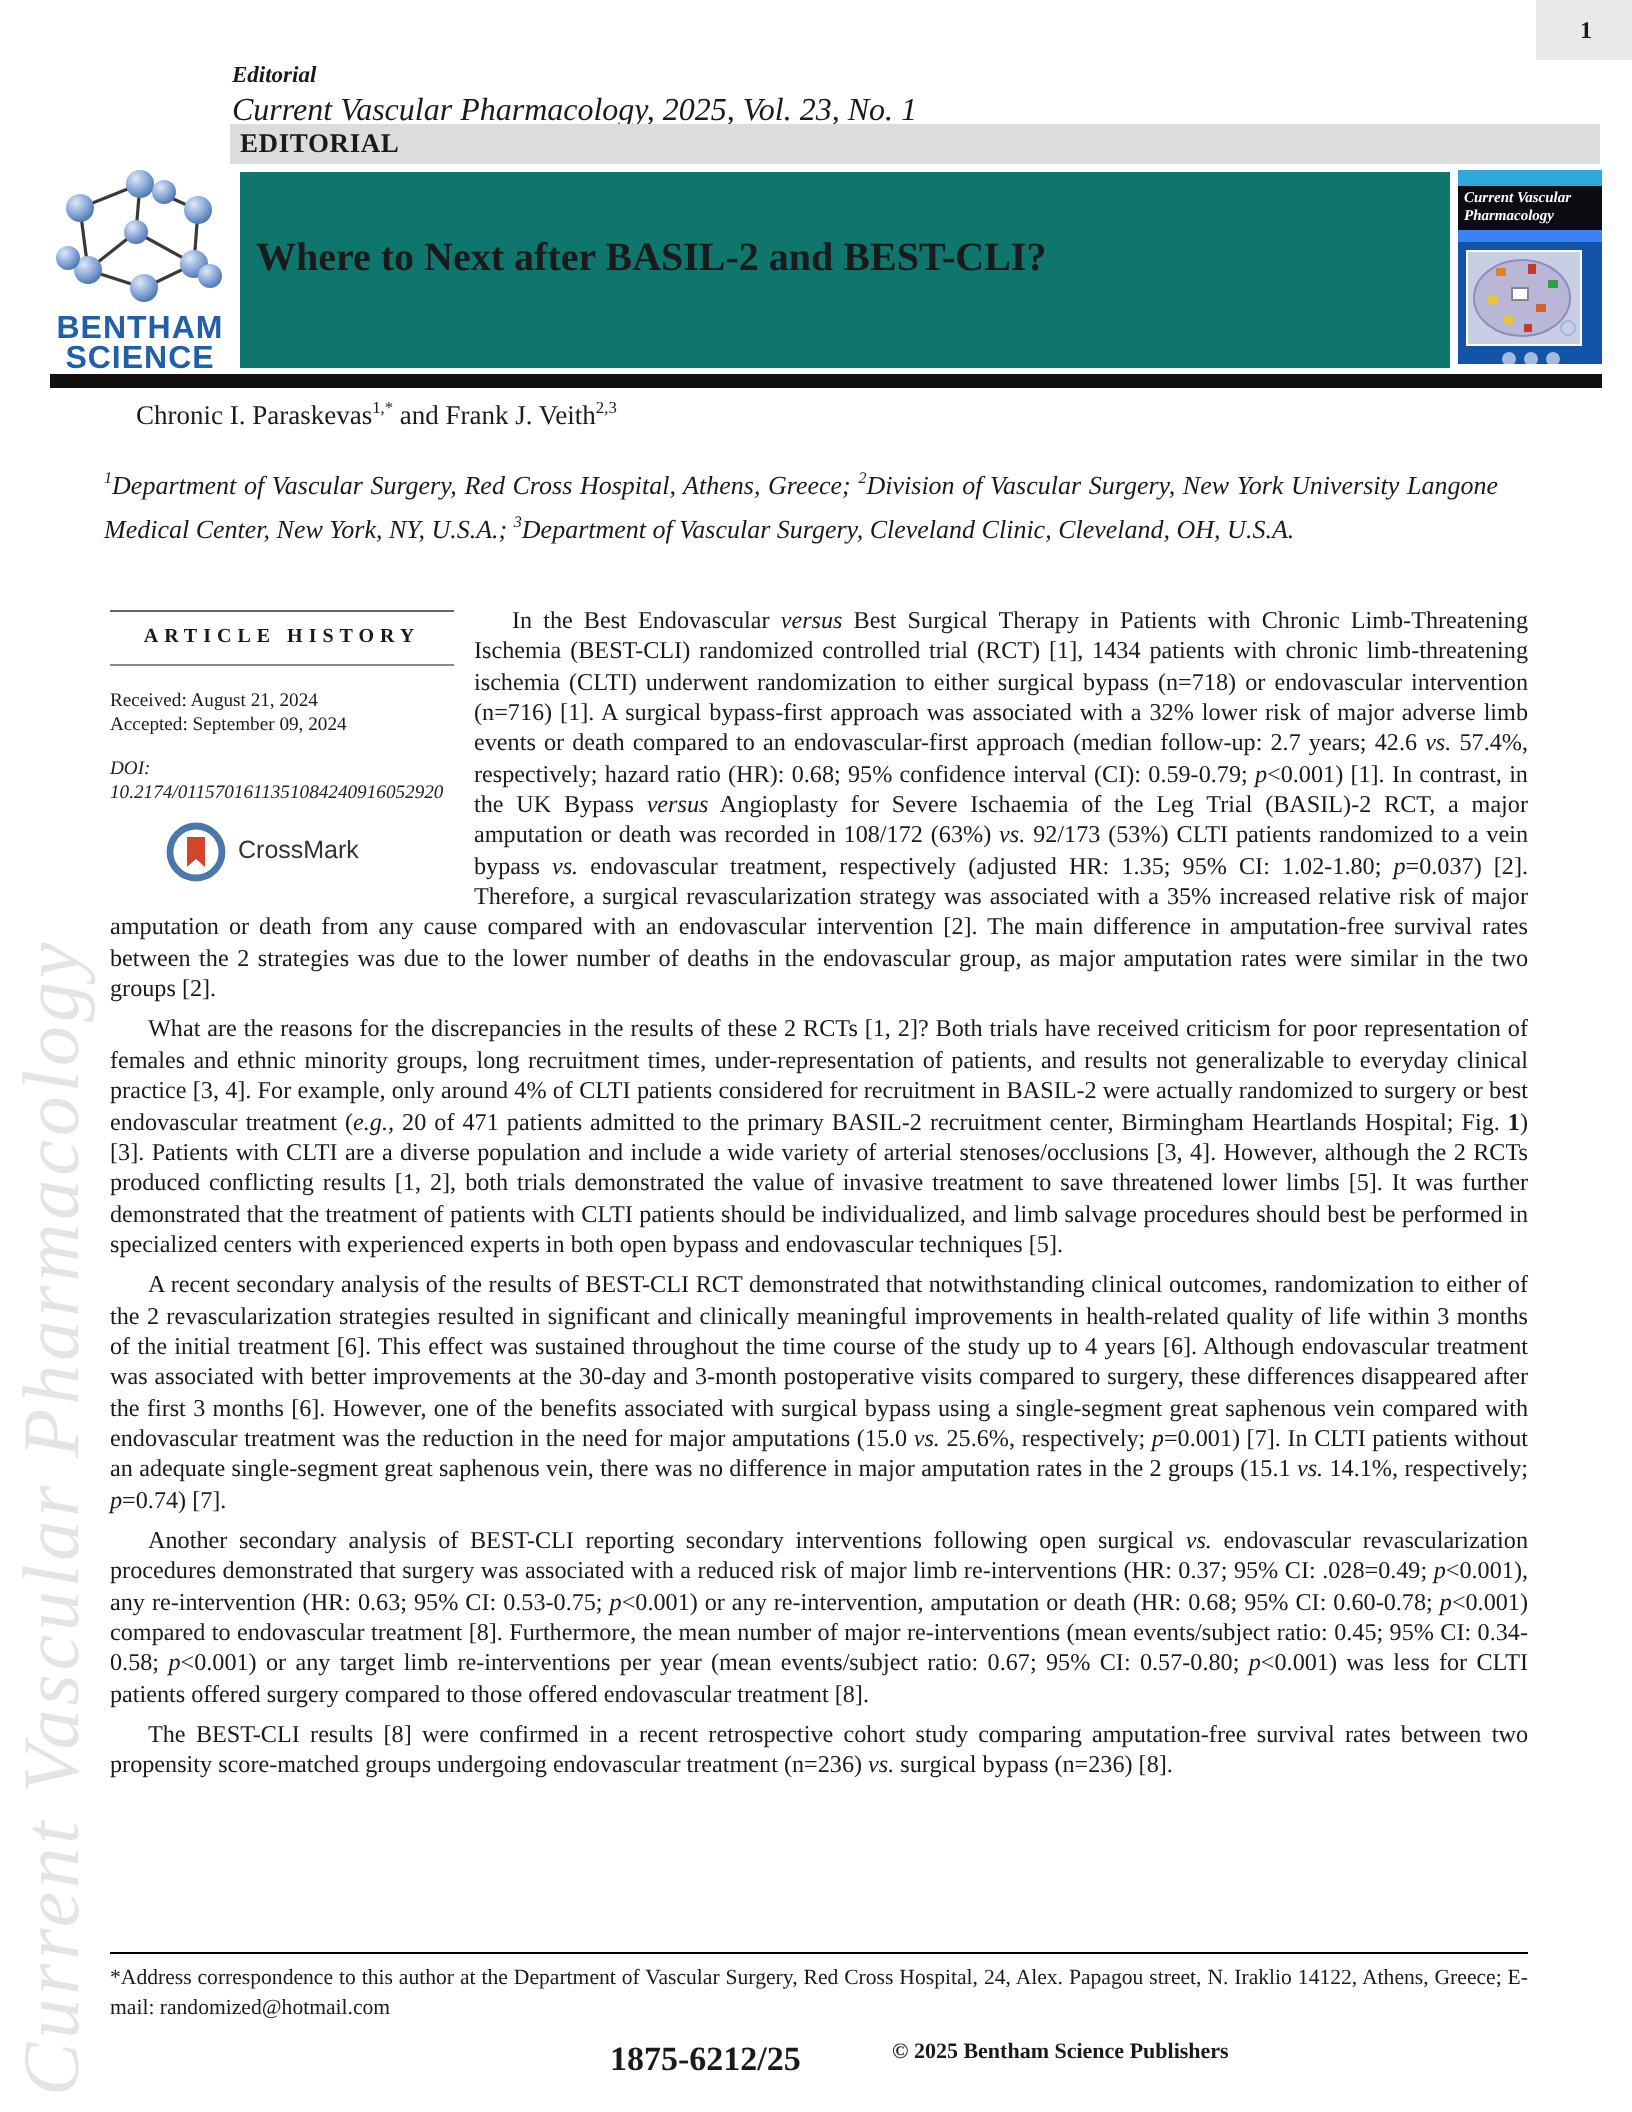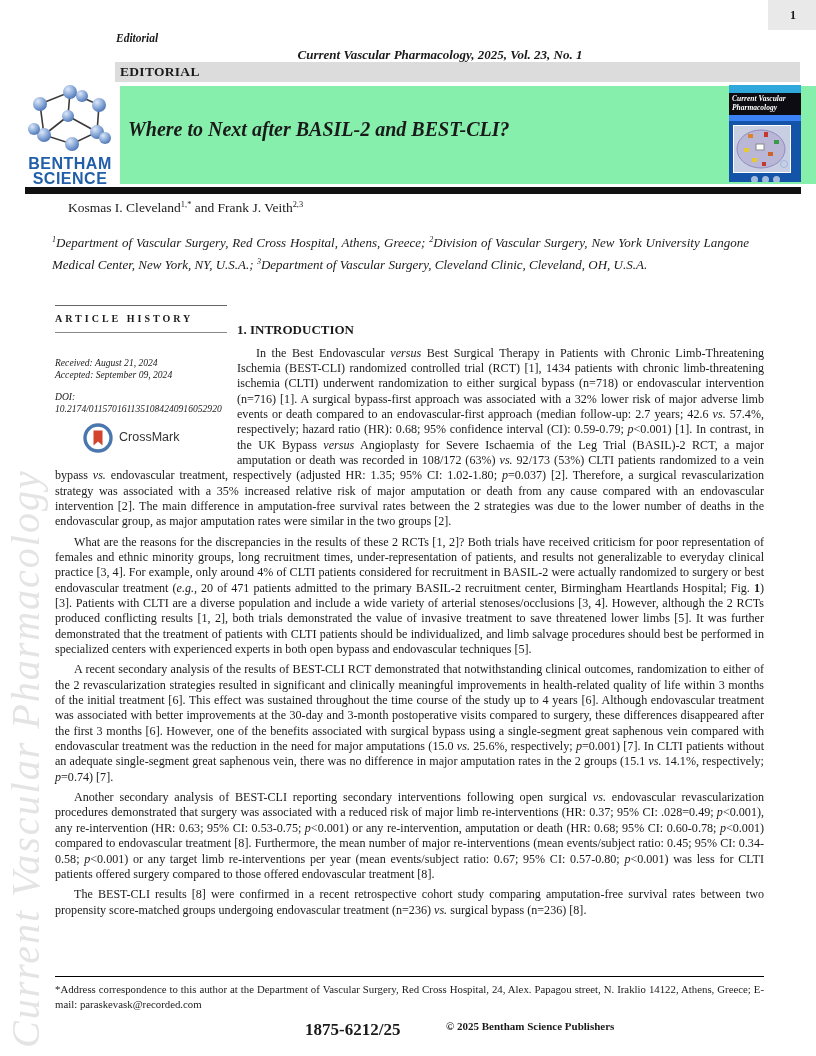--- a/index.html
+++ b/index.html
@@ -23,36 +23,35 @@
 
   
   .pagenum-block {
     position:absolute; right:0; top:0; width:48px; height:30px;
     background:#e9e9e9; font-size:12px; font-weight:bold;
     padding:8px 0 0 22px;
   }
 
   
   .running-head { position:absolute; left:116px; top:32px; font-size:11.5px; font-weight:bold; font-style:italic; }
-  .journal-line { position:absolute; left:116px; top:47px; width:648px; text-align:center; font-size:13px; font-weight:bold; font-style:italic; }
+  .journal-line { position:absolute; left:116px; top:47px; width:648px; font-size:16px; font-weight:normal; font-style:italic; }
   .editorial-bar {
     position:absolute; left:115px; top:62px; width:685px; height:20px;
     background:#dcdcdc; font-size:13.5px; font-weight:bold; padding:2px 0 0 5px;
     letter-spacing:0.3px;
   }
 
   
   .logo-wrap { position:absolute; left:24px; top:84px; width:92px; height:102px; text-align:center; }
   .logo-text { font-family:"Liberation Sans", sans-serif; font-weight:bold; color:#2160a8; font-size:16px; line-height:0.95; letter-spacing:0.5px; }
 
   
   .title-box {
-    position:absolute; left:120px; top:86px; width:697px; height:98px;
-    background:#86efac;
-    font-style:italic;
+    position:absolute; left:120px; top:86px; width:605px; height:98px;
+    background:#0f766e;
   }
   .article-title { position:absolute; left:8px; top:32px; font-size:20px; font-weight:bold; }
 
   
   .cover {
     position:absolute; left:729px; top:85px; width:72px; height:97px;
     background:#1454a8; overflow:hidden;
   }
   .cover-top { height:8px; background:#2fa9dc; }
   .cover-band { background:#0c0c12; color:#ffffff; font-style:italic; font-weight:bold; font-size:7.5px; line-height:1.15; padding:2px 3px 3px 3px; border-bottom:6px solid #3b82f6; }
@@ -64,22 +63,22 @@
   .black-rule { position:absolute; left:25px; top:187px; width:776px; height:7px; background:#111111; }
 
   
   .authors { position:absolute; left:68px; top:200px; font-size:13.5px; }
   .affiliations { position:absolute; left:52px; top:232px; width:697px; font-size:13px; font-style:italic; line-height:1.72; text-align:justify; }
 
   
   .main { position:absolute; left:55px; top:303px; width:709px; font-size:12.1px; line-height:1.27; text-align:justify; }
   .history-box { float:left; width:182px; padding-right:10px; margin-top:2px; }
   .history-inner { border-top:1.5px solid #666; }
-  .history-heading { font-weight:bold; font-size:10px; letter-spacing:3px; padding:7px 0 6px 0; border-bottom:1px solid #888; font-family:"Liberation Serif", serif; }
-  .history-dates { font-size:9.6px; line-height:1.3; margin-top:24px;font-style:italic; }
+  .history-heading { text-align:center; font-weight:bold; font-size:10px; letter-spacing:3px; padding:7px 0 6px 0; border-bottom:1px solid #888; font-family:"Liberation Serif", serif; }
+  .history-dates { font-size:9.6px; line-height:1.3; margin-top:12px; }
   .history-doi { font-size:9.6px; font-style:italic; line-height:1.25; margin-top:9px; word-break:break-all; color:#222; }
   .crossmark { display:flex; align-items:center; gap:6px; margin:8px 0 4px 28px; cursor:pointer; }
   .crossmark-label { font-size:12.5px; color:#333; font-family:"Liberation Sans", sans-serif; }
   .intro-heading { font-size:13px; font-weight:bold; margin:19px 0 7px 0; }
   .main p { text-indent:19px; margin-bottom:5px; }
 
   
   .footnote-block { position:absolute; left:55px; top:976px; width:709px; border-top:1.5px solid #000; padding-top:5px; font-size:10.8px; line-height:1.35; text-align:justify; }
   .email { color:#1a1a1a; }
   .footer-issn { position:absolute; left:305px; top:1020px; font-size:17px; font-weight:bold; }
@@ -157,21 +156,21 @@
     </div>
     <div class="cover-foot">
         <span></span>
         <span></span>
         <span></span>
       </div>
   </div>
 
   <div class="black-rule"></div>
 
-  <div class="authors"><span>Kosmas I. Cleveland</span><sup>1,*</sup><span> and Frank J. Veith</span><sup>2,3</sup></div>
+  <div class="authors"><span>Chronic I. Paraskevas</span><sup>1,*</sup><span> and Frank J. Veith</span><sup>2,3</sup></div>
   <div class="affiliations"><sup>1</sup><span>Department of Vascular Surgery, Red Cross Hospital, Athens, Greece; </span><sup>2</sup><span>Division of Vascular Surgery, New York University Langone Medical Center, New York, NY, U.S.A.; </span><sup>3</sup><span>Department of Vascular Surgery, Cleveland Clinic, Cleveland, OH, U.S.A.</span></div>
 
   <div class="main">
 
     <div class="history-box">
       <div class="history-inner">
         <div class="history-heading">ARTICLE HISTORY</div>
         <div class="history-dates">
           <div>Received: August 21, 2024</div>
           <div>Accepted: September 09, 2024</div>
@@ -183,27 +182,26 @@
         <div class="crossmark">
           <svg width="30" height="30" viewBox="0 0 30 30">
             <circle cx="15" cy="15" r="13" fill="#ffffff" stroke="#4a77ad" stroke-width="3.4"></circle>
             <path d="M10.5 7.5 h9 v15 l-4.5,-4 -4.5,4 z" fill="#d2452c"></path>
           </svg>
           <span class="crossmark-label">CrossMark</span>
         </div>
       </div>
     </div>
 
-    <div class="intro-heading">1. INTRODUCTION</div>
 
     <p><span>In the Best Endovascular </span><span class="it">versus</span><span> Best Surgical Therapy in Patients with Chronic Limb-Threatening Ischemia (BEST-CLI) randomized controlled trial (RCT) [1], 1434 patients with chronic limb-threatening ischemia (CLTI) underwent randomization to either surgical bypass (n=718) or endovascular intervention (n=716) [1]. A surgical bypass-first approach was associated with a 32% lower risk of major adverse limb events or death compared to an endovascular-first approach (median follow-up: 2.7 years; 42.6 </span><span class="it">vs.</span><span> 57.4%, respectively; hazard ratio (HR): 0.68; 95% confidence interval (CI): 0.59-0.79; </span><span class="it">p</span><span>&lt;0.001) [1]. In contrast, in the UK Bypass </span><span class="it">versus</span><span> Angioplasty for Severe Ischaemia of the Leg Trial (BASIL)-2 RCT, a major amputation or death was recorded in 108/172 (63%) </span><span class="it">vs.</span><span> 92/173 (53%) CLTI patients randomized to a vein bypass </span><span class="it">vs.</span><span> endovascular treatment, respectively (adjusted HR: 1.35; 95% CI: 1.02-1.80; </span><span class="it">p</span><span>=0.037) [2]. Therefore, a surgical revascularization strategy was associated with a 35% increased relative risk of major amputation or death from any cause compared with an endovascular intervention [2]. The main difference in amputation-free survival rates between the 2 strategies was due to the lower number of deaths in the endovascular group, as major amputation rates were similar in the two groups [2].</span></p>
     <p><span>What are the reasons for the discrepancies in the results of these 2 RCTs [1, 2]? Both trials have received criticism for poor representation of females and ethnic minority groups, long recruitment times, under-representation of patients, and results not generalizable to everyday clinical practice [3, 4]. For example, only around 4% of CLTI patients considered for recruitment in BASIL-2 were actually randomized to surgery or best endovascular treatment (</span><span class="it">e.g.,</span><span> 20 of 471 patients admitted to the primary BASIL-2 recruitment center, Birmingham Heartlands Hospital; Fig. </span><span class="bd">1</span><span>) [3].  Patients with CLTI are a diverse population and include a wide variety of arterial stenoses/occlusions [3, 4]. However, although the 2 RCTs produced conflicting results [1, 2], both trials demonstrated the value of invasive treatment to save threatened lower limbs [5]. It was further demonstrated that the treatment of patients with CLTI patients should be individualized, and limb salvage procedures should best be performed in specialized centers with experienced experts in both open bypass and endovascular techniques [5].</span></p>
     <p><span>A recent secondary analysis of the results of BEST-CLI RCT demonstrated that notwithstanding clinical outcomes, randomization to either of the 2 revascularization strategies resulted in significant and clinically meaningful improvements in health-related quality of life within 3 months of the initial treatment [6]. This effect was sustained throughout the time course of the study up to 4 years [6]. Although endovascular treatment was associated with better improvements at the 30-day and 3-month postoperative visits compared to surgery, these differences disappeared after the first 3 months [6]. However, one of the benefits associated with surgical bypass using a single-segment great saphenous vein compared with endovascular treatment was the reduction in the need for major amputations (15.0 </span><span class="it">vs.</span><span> 25.6%, respectively; </span><span class="it">p</span><span>=0.001) [7]. In CLTI patients without an adequate single-segment great saphenous vein, there was no difference in major amputation rates in the 2 groups (15.1 </span><span class="it">vs.</span><span> 14.1%, respectively; </span><span class="it">p</span><span>=0.74) [7].</span></p>
     <p><span>Another secondary analysis of BEST-CLI reporting secondary interventions following open surgical </span><span class="it">vs.</span><span> endovascular revascularization procedures demonstrated that surgery was associated with a reduced risk of major limb re-interventions (HR: 0.37; 95% CI: .028=0.49; </span><span class="it">p</span><span>&lt;0.001), any re-intervention (HR: 0.63; 95% CI: 0.53-0.75; </span><span class="it">p</span><span>&lt;0.001) or any re-intervention, amputation or death (HR: 0.68; 95% CI: 0.60-0.78; </span><span class="it">p</span><span>&lt;0.001) compared to endovascular treatment [8]. Furthermore, the mean number of major re-interventions (mean events/subject ratio: 0.45; 95% CI: 0.34-0.58; </span><span class="it">p</span><span>&lt;0.001) or any target limb re-interventions per year (mean events/subject ratio: 0.67; 95% CI: 0.57-0.80; </span><span class="it">p</span><span>&lt;0.001) was less for CLTI patients offered surgery compared to those offered endovascular treatment [8].</span></p>
     <p><span>The BEST-CLI results [8] were confirmed in a recent retrospective cohort study comparing amputation-free survival rates between two propensity score-matched groups undergoing endovascular treatment (n=236) </span><span class="it">vs.</span><span> surgical bypass (n=236) [8].</span></p>
   </div>
 
-  <div class="footnote-block"><span>*Address correspondence to this author at the Department of Vascular Surgery, Red Cross Hospital, 24, Alex. Papagou street, N. Iraklio 14122, Athens, Greece; E-mail: </span><span class="email">paraskevask@recorded.com</span></div>
+  <div class="footnote-block"><span>*Address correspondence to this author at the Department of Vascular Surgery, Red Cross Hospital, 24, Alex. Papagou street, N. Iraklio 14122, Athens, Greece; E-mail: </span><span class="email">randomized@hotmail.com</span></div>
 
   <div class="footer-issn">1875-6212/25</div>
   <div class="footer-copy">© 2025  Bentham Science Publishers</div>
 
 </div>
 
 </body></html>

